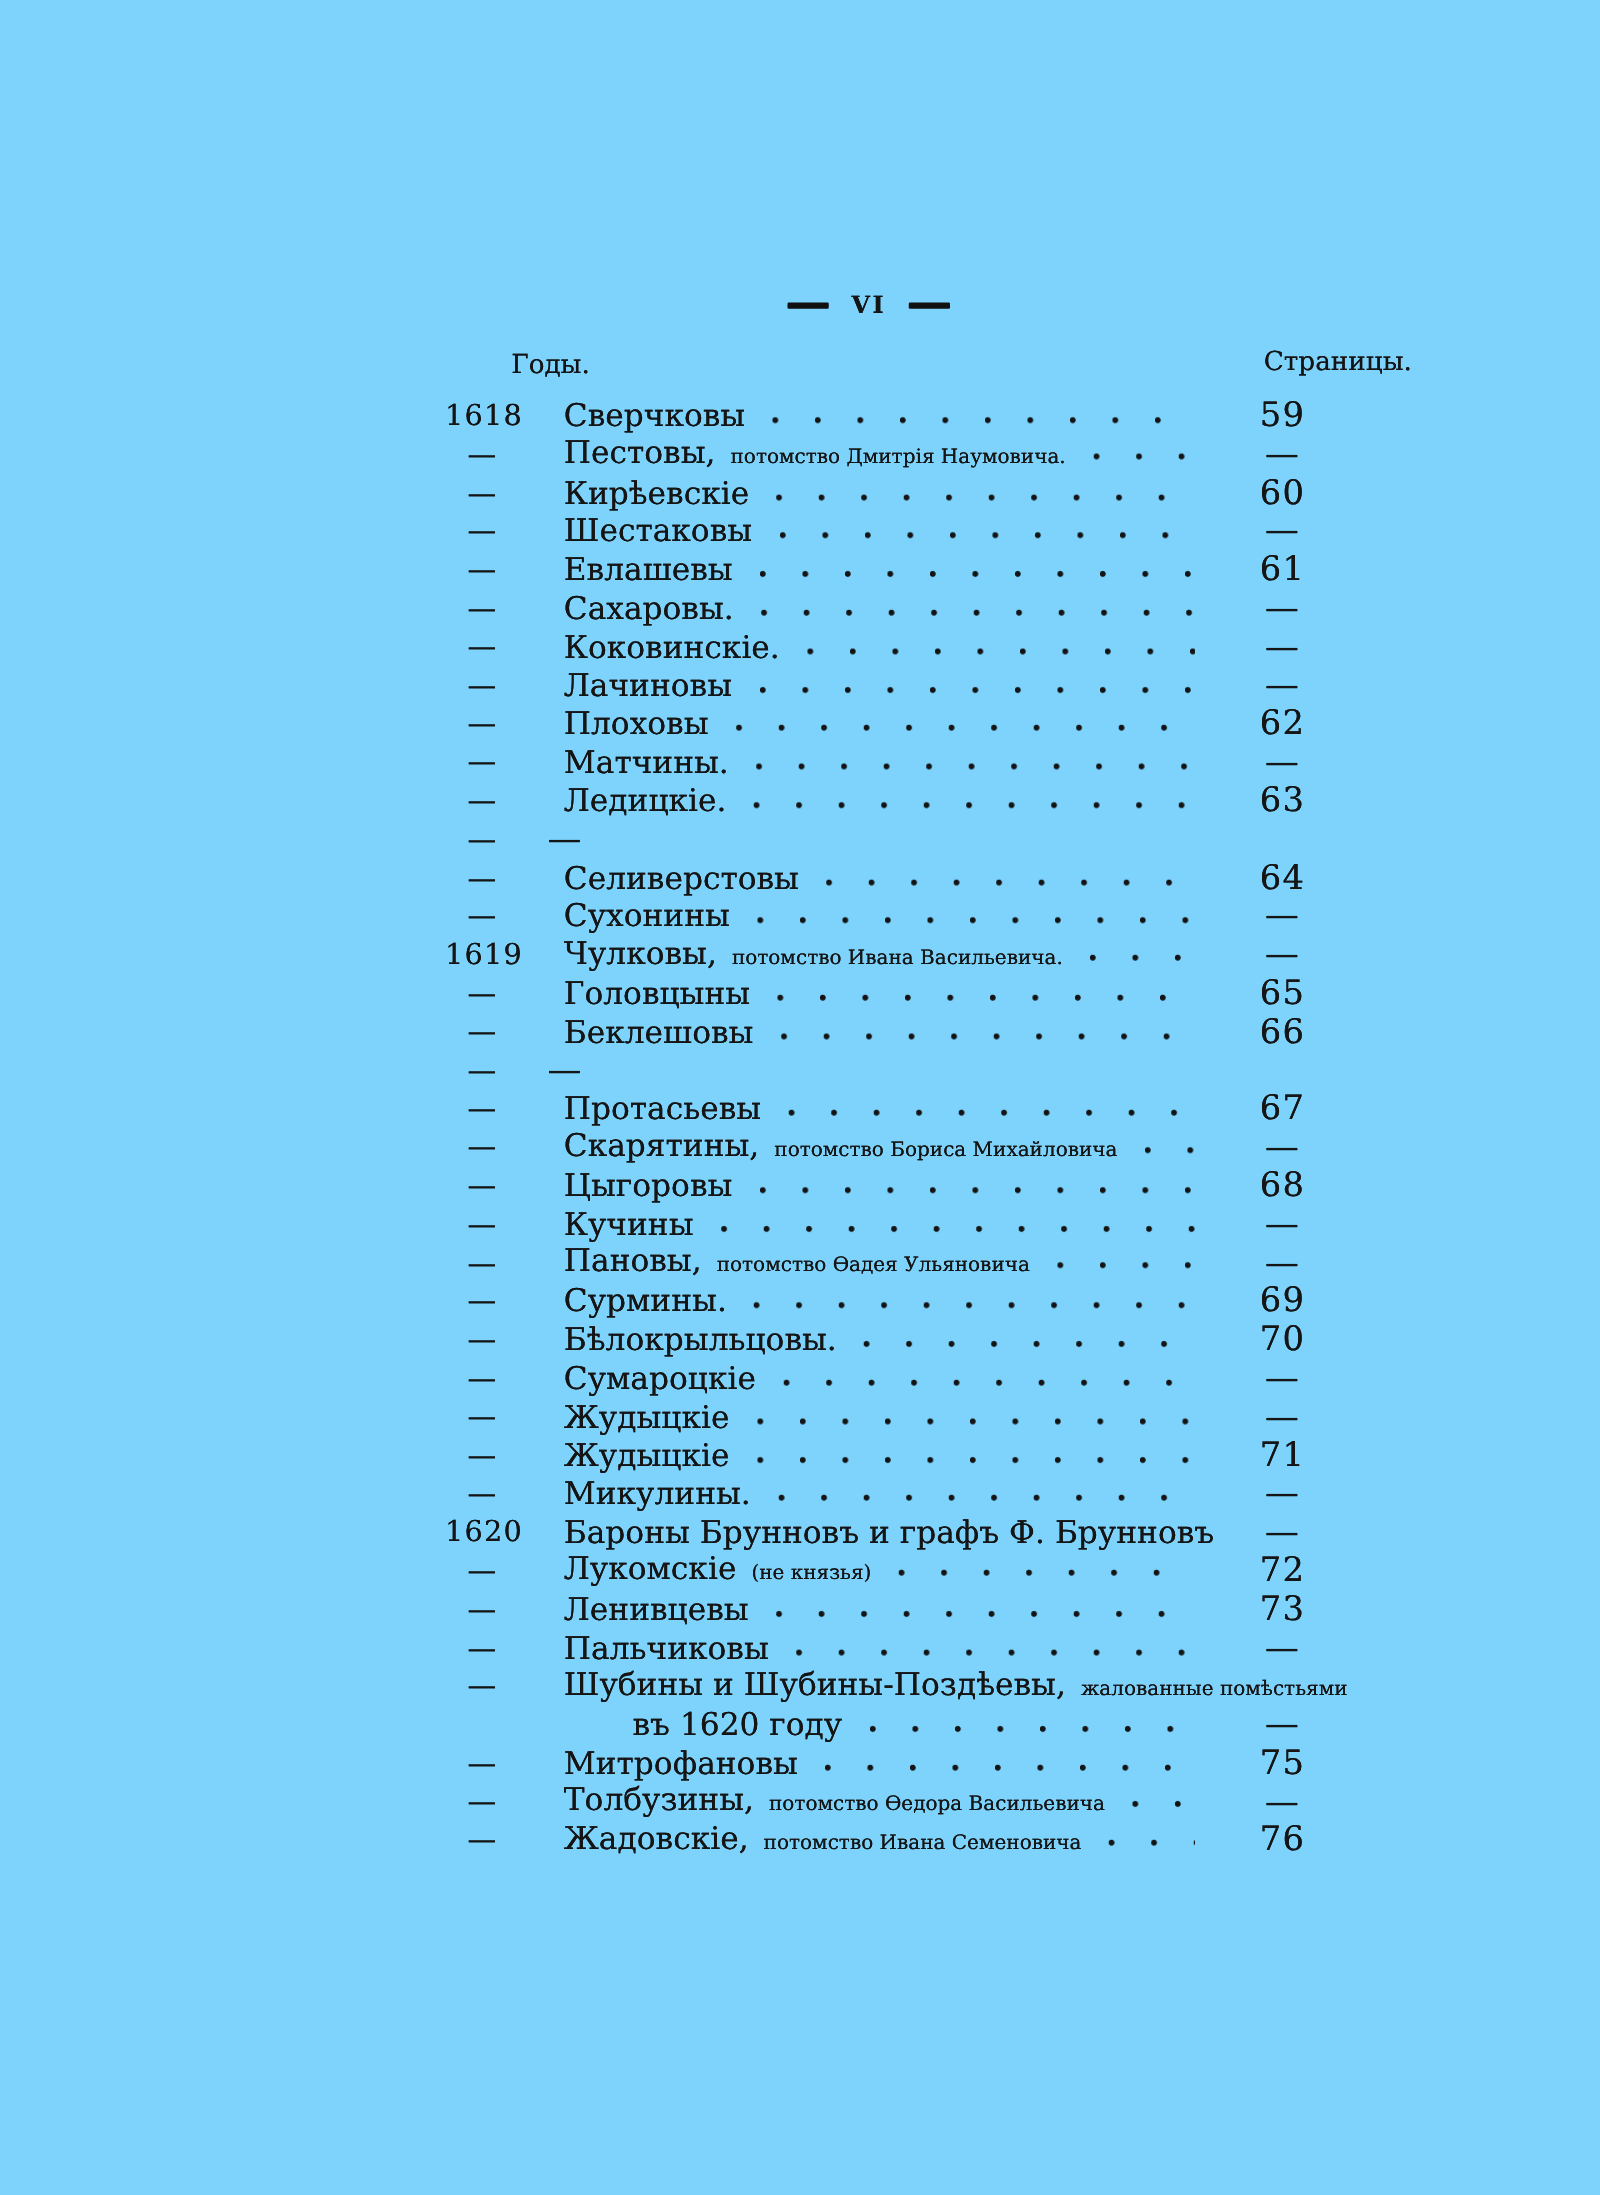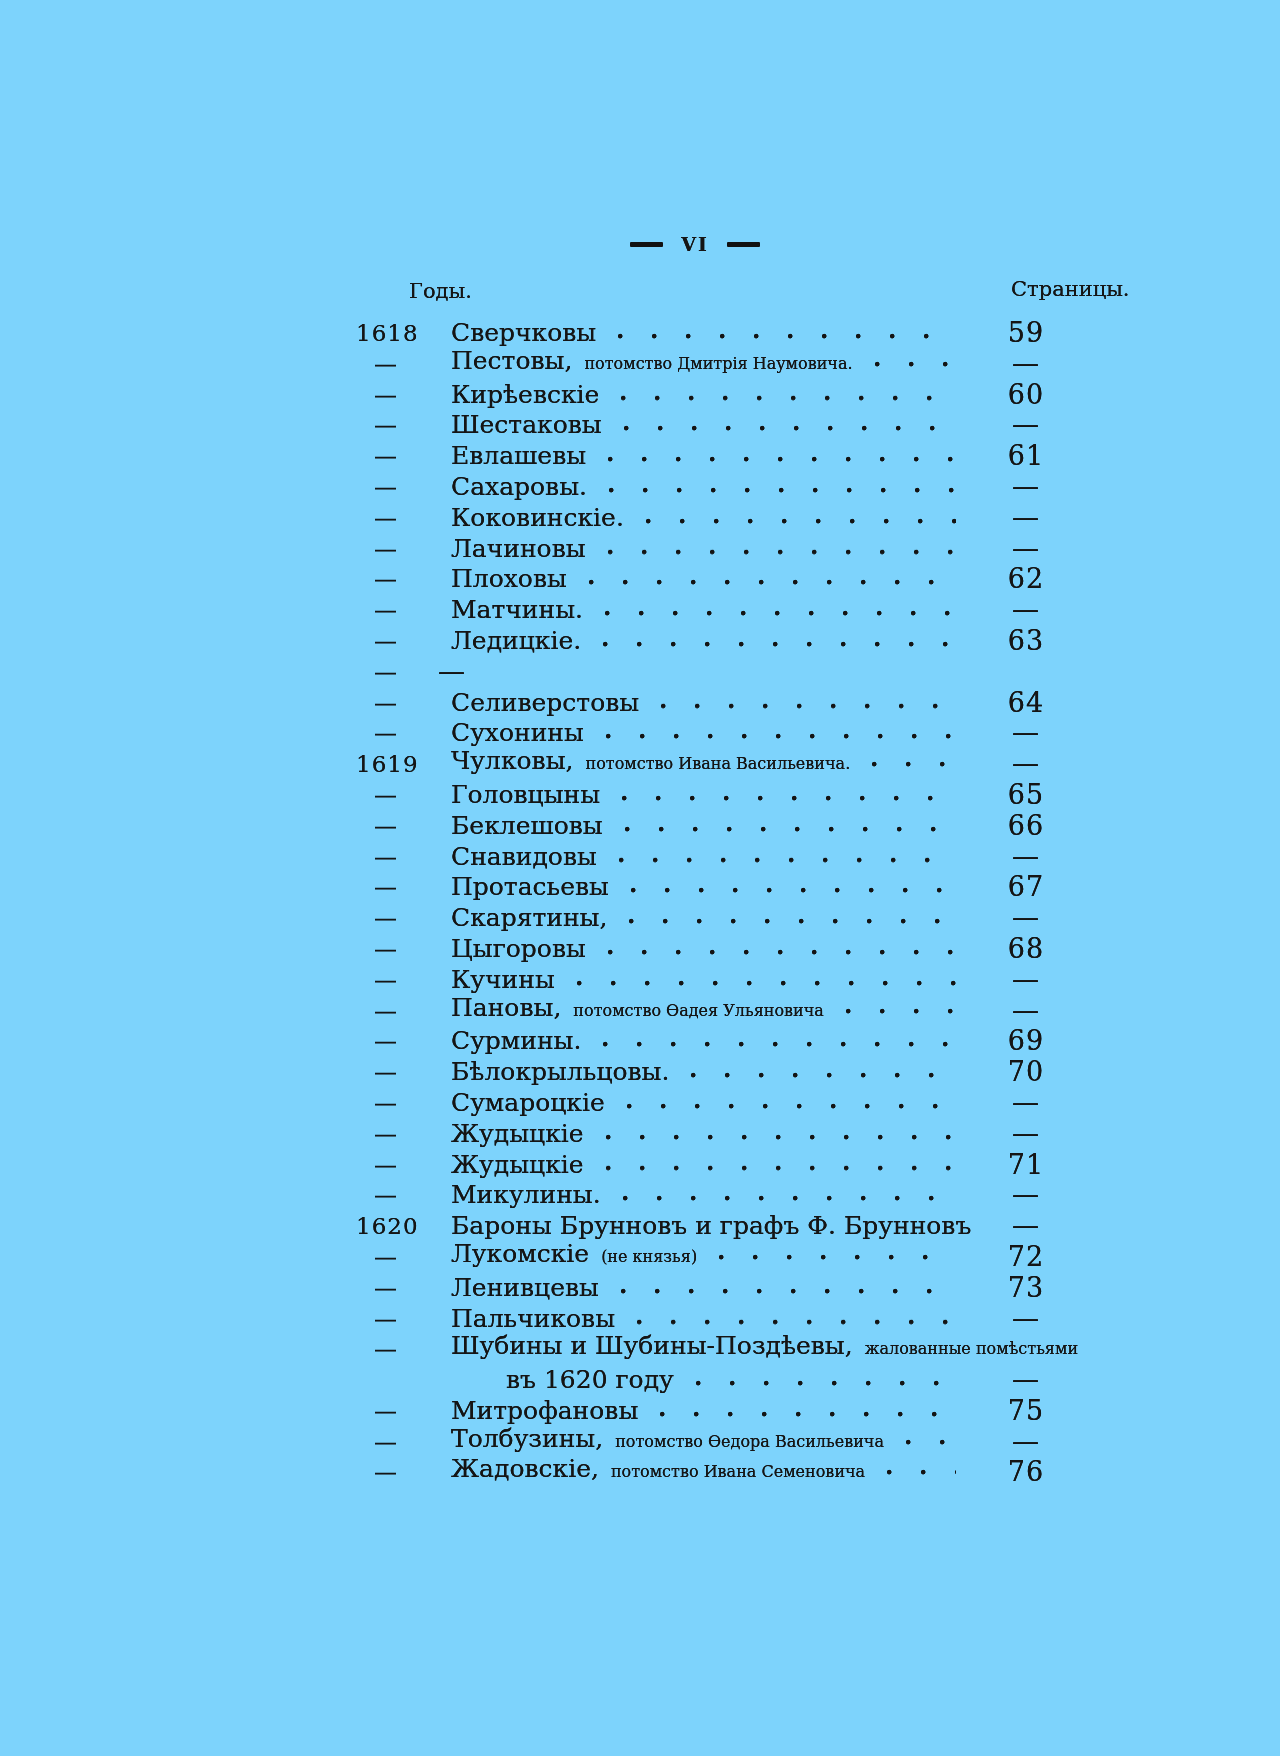--- a/index.html
+++ b/index.html
@@ -59,21 +59,21 @@
   .col-head.pages  { top: 278px; left: 963px; }
   
   .toc {
     position: absolute;
     top: 318px;
     left: 356px;
     width: 706px;
   }
   .line {
     display: flex;
-    align-items: flex-end;
+    align-items: center;
     height: 30.8px;
     line-height: 30.8px;
     white-space: nowrap;
   }
   .year {
     width: 60px;
     flex: 0 0 60px;
     text-align: center;
     font-size: 23px;
     letter-spacing: 1px;
@@ -290,42 +290,38 @@
     <span class="entry">
       <span class="name">Беклешовы</span>
 
       <span class="leader"></span>
     </span>
     <span class="page">66</span>
   </div>
 
   <div class="line">
     <span class="year">—</span>
-    <span class="entry">
-      <span class="name">Снавидовы</span>
-
-      <span class="leader"></span>
-    </span>
     <span class="page">—</span>
   </div>
 
   <div class="line">
     <span class="year">—</span>
     <span class="entry">
       <span class="name">Протасьевы</span>
 
       <span class="leader"></span>
     </span>
     <span class="page">67</span>
   </div>
 
   <div class="line">
     <span class="year">—</span>
     <span class="entry">
       <span class="name">Скарятины,</span>
+      <span class="note">потомство Бориса Михайловича</span>
       <span class="leader"></span>
     </span>
     <span class="page">—</span>
   </div>
 
   <div class="line">
     <span class="year">—</span>
     <span class="entry">
       <span class="name">Цыгоровы</span>
 

